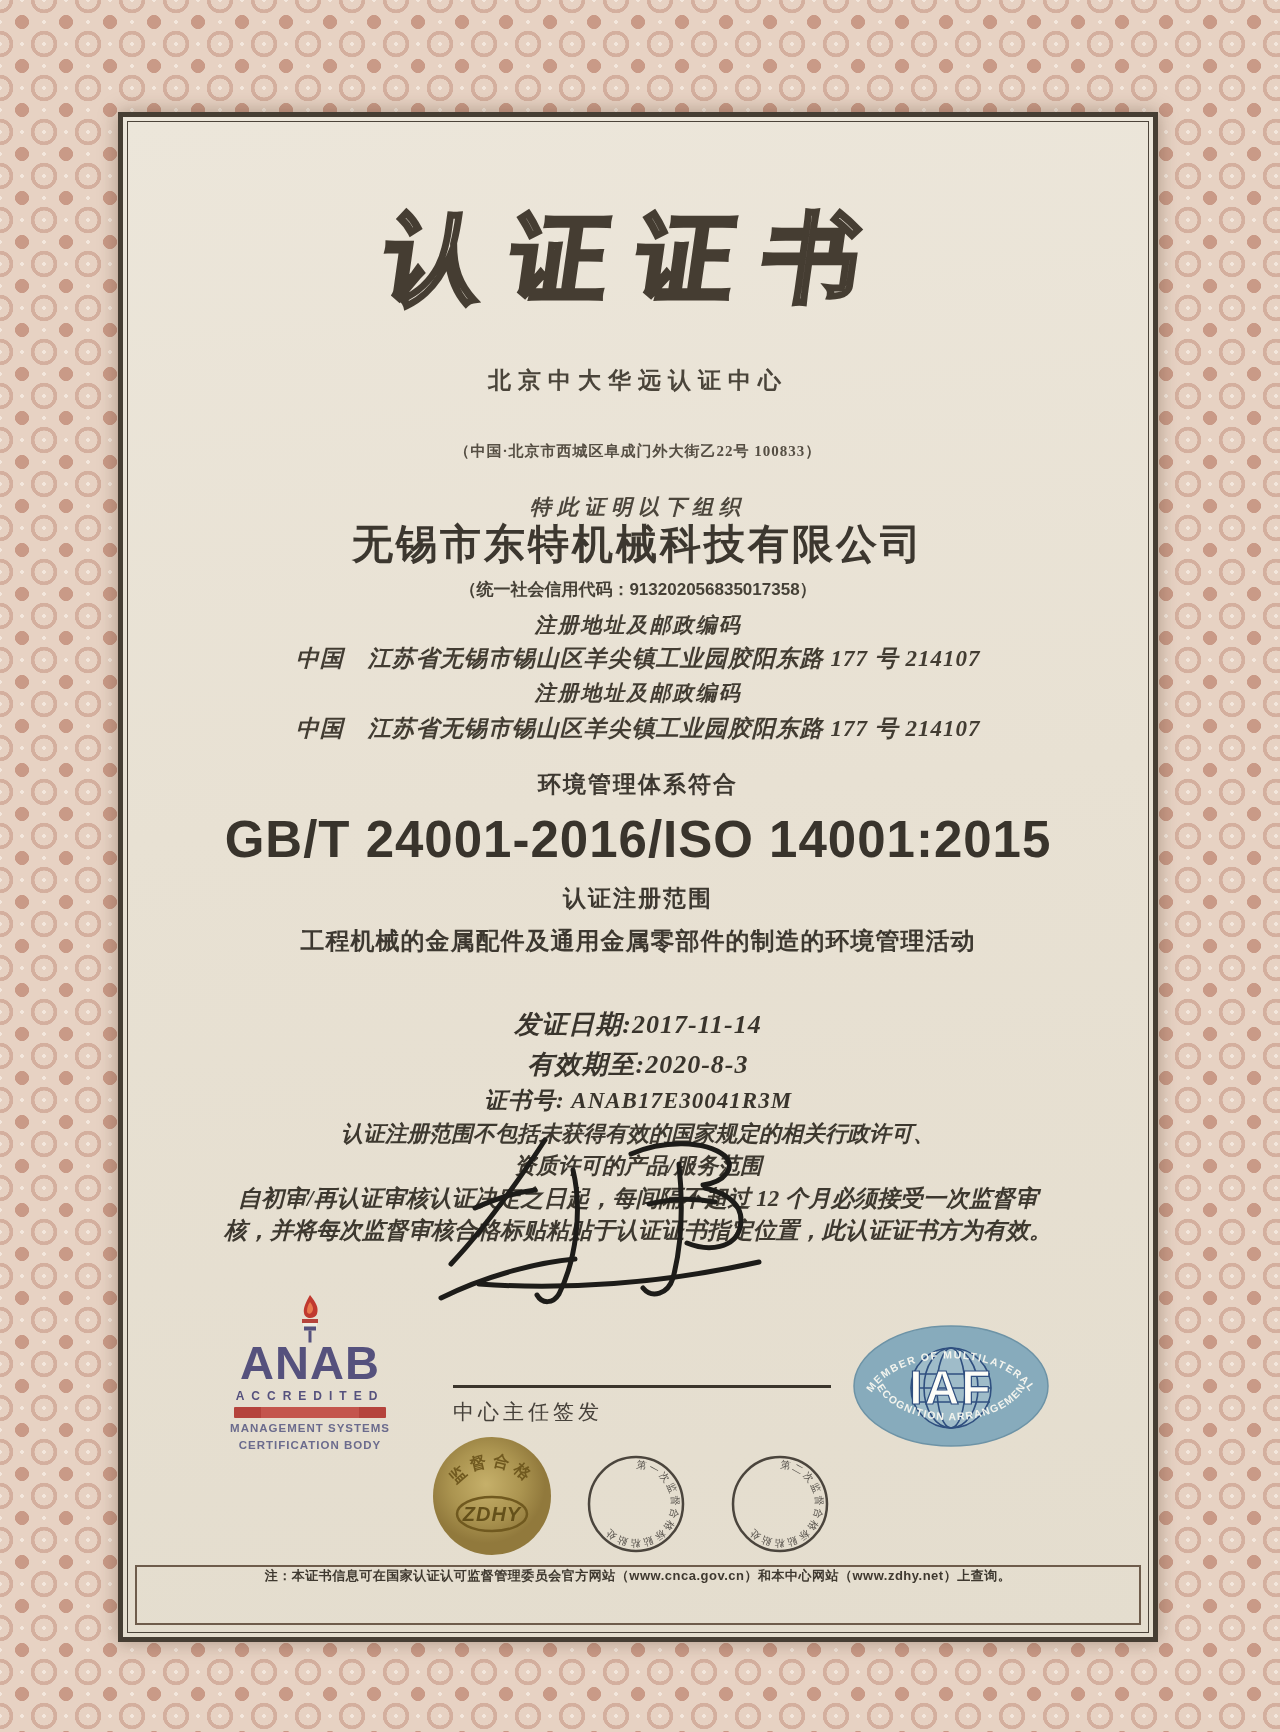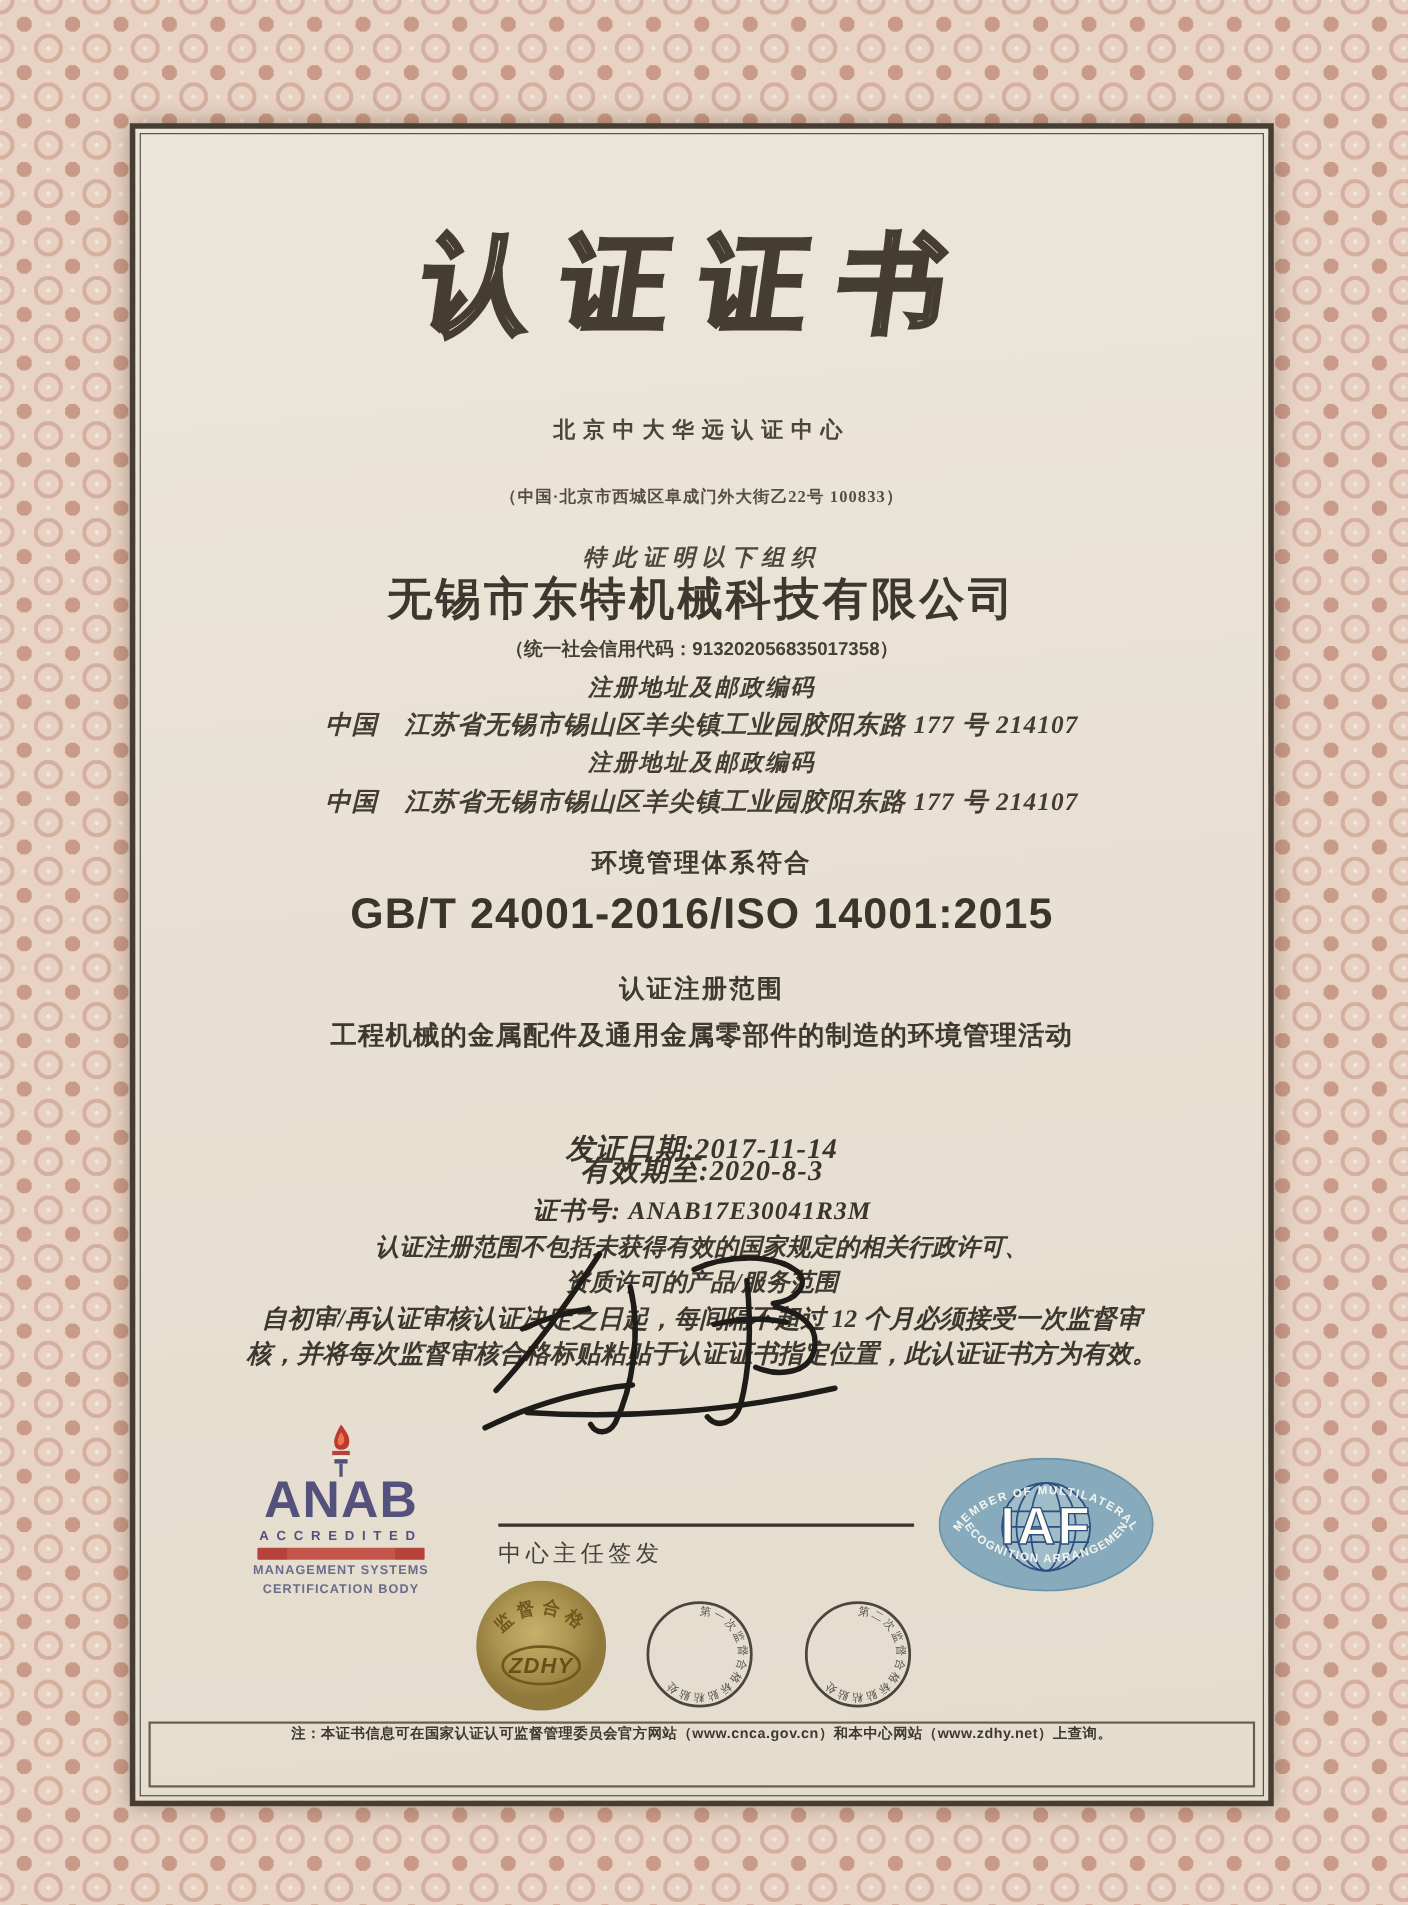--- a/index.html
+++ b/index.html
@@ -21,33 +21,33 @@
     background:linear-gradient(175deg,#ece6da 0%,#e8e1d3 45%,#e4ddce 100%);
     box-shadow:0 0 18px rgba(60,40,20,.35);
   }
   .frame-inner{position:absolute;inset:4px;border:1px solid #4c443a;pointer-events:none;}
   .line{position:absolute;left:0;width:100%;text-align:center;color:#3d3830;white-space:nowrap;}
   .cert-title{
     top:78px;font-family:"Liberation Sans",sans-serif;font-weight:bold;
     font-size:96px;letter-spacing:30px;transform:skewX(-8deg);
     color:#ece6da;-webkit-text-stroke:4px #453d32;text-stroke:4px #453d32;
   }
-  .issuer-name{top:248px;font-size:20px;font-weight:bold;letter-spacing:7px;color:#4a443a;margin-top:12px;}
+  .issuer-name{top:248px;font-size:23px;font-weight:bold;letter-spacing:7px;color:#4a443a;}
   .issuer-addr{top:325px;font-size:15px;font-weight:bold;letter-spacing:1px;color:#554e43;}
   .declare{top:376px;font-size:21px;font-weight:bold;font-style:italic;letter-spacing:6px;color:#4c463c;}
   .company{top:400px;font-family:"Liberation Sans",sans-serif;font-size:41px;font-weight:bold;letter-spacing:3px;color:#3c372f;}
   .credit{top:461px;font-family:"Liberation Sans",sans-serif;font-size:17px;font-weight:bold;color:#454036;}
   .addr-label{font-size:21px;font-weight:bold;font-style:italic;letter-spacing:2px;color:#423c32;}
   .addr-line{font-size:23px;font-weight:bold;font-style:italic;letter-spacing:1px;color:#423c32;}
   .lab1{top:494px;} .ad1{top:526px;} .lab2{top:562px;} .ad2{top:596px;}
   .sys-label{top:652px;font-family:"Liberation Sans",sans-serif;font-size:23px;font-weight:bold;letter-spacing:2px;}
-  .standard{top:693px;font-family:"Liberation Sans",sans-serif;font-size:39px;font-weight:bold;letter-spacing:1px;color:#39342c;}
+  .standard{top:693px;font-family:"Liberation Sans",sans-serif;font-size:51px;font-weight:bold;letter-spacing:1px;color:#39342c;}
   .scope-label{top:766px;font-family:"Liberation Sans",sans-serif;font-size:23px;font-weight:bold;letter-spacing:2px;}
   .scope-text{top:808px;font-family:"Liberation Sans",sans-serif;font-size:24px;font-weight:bold;letter-spacing:1px;}
-  .date1{top:910px;} .date2{top:930px;} .certno{top:968px;font-size:23px !important;}
+  .date1{top:890px;} .date2{top:930px;} .certno{top:968px;font-size:23px !important;}
   .date-line{font-size:26px;font-weight:bold;font-style:italic;letter-spacing:1px;color:#39342c;}
   .disc{font-size:22px;font-weight:bold;font-style:italic;color:#3d382f;}
   .d1{top:1002px;} .d2{top:1034px;}
   .sup{font-size:23px;font-weight:bold;font-style:italic;color:#3d382f;}
   .s1{top:1066px;} .s2{top:1098px;}
   .sig-ink{position:absolute;left:300px;top:995px;width:380px;height:215px;z-index:5;pointer-events:none;}
   .sig-line{position:absolute;left:330px;top:1268px;width:378px;border-top:3px solid #3b352c;}
   .signer{position:absolute;left:330px;top:1281px;width:378px;font-size:21px;letter-spacing:4px;color:#46413a;}
   .anab{position:absolute;left:80px;top:1176px;width:214px;height:170px;display:flex;flex-direction:column;align-items:center;font-family:"Liberation Sans",sans-serif;}
   .anab-word{font-size:47px;font-weight:bold;letter-spacing:1px;color:#55517d;line-height:1;margin-top:-4px;}

